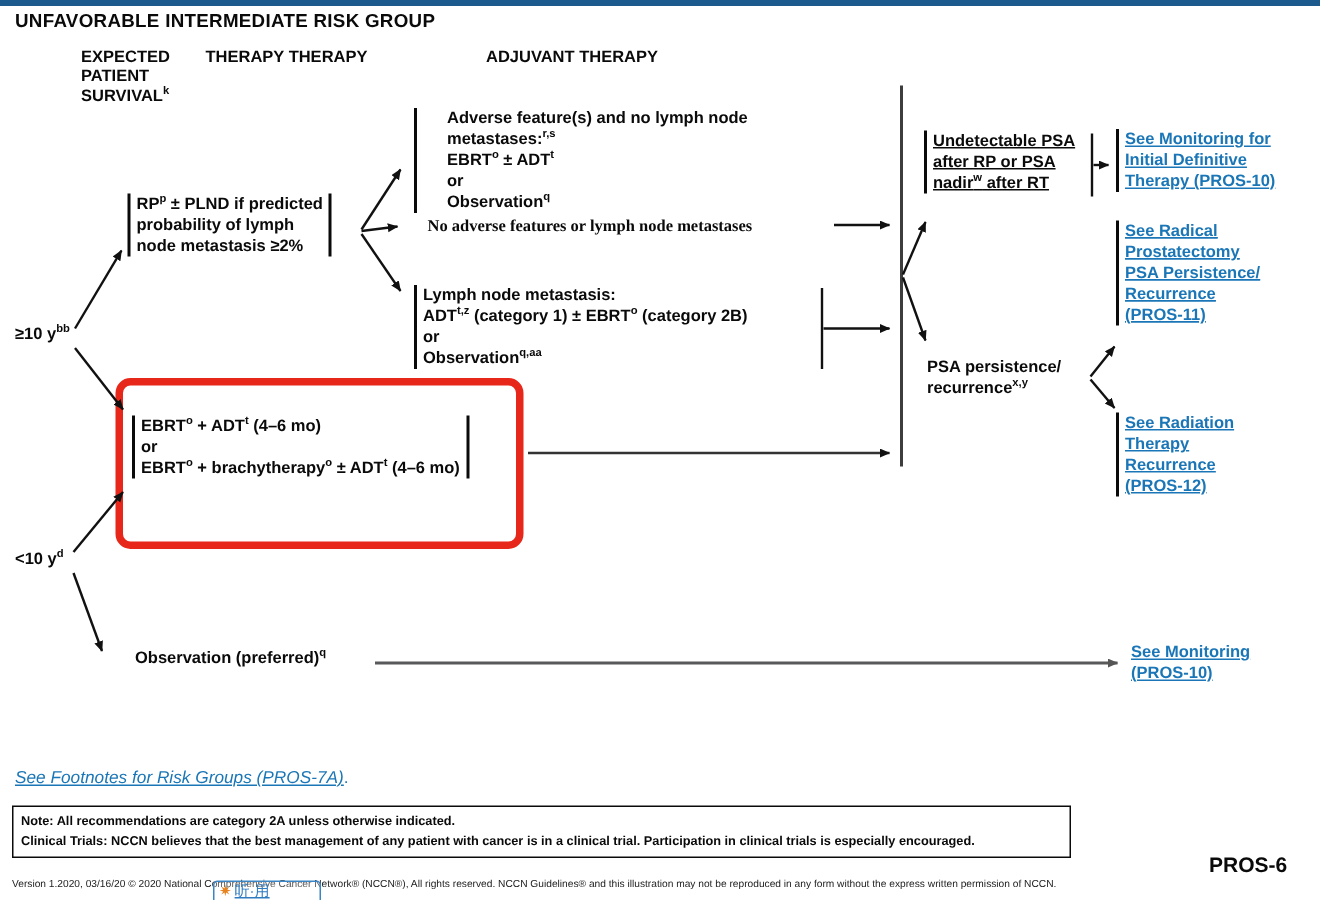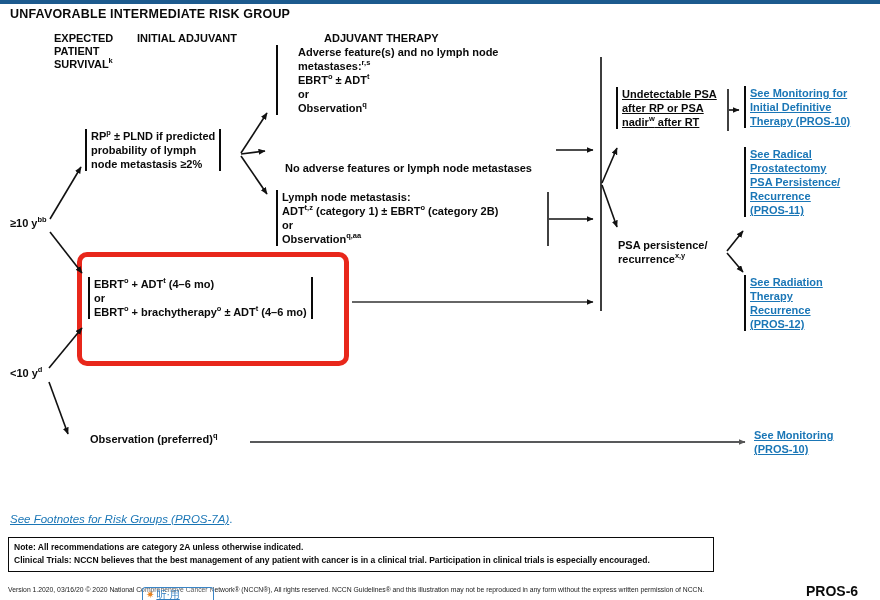--- a/index.html
+++ b/index.html
@@ -26,48 +26,48 @@
   }
   #connectors{position:absolute;left:0;top:0;z-index:2;pointer-events:none;}
   #footnote-link{position:absolute;left:10px;top:513px;font-size:11.5px;color:#1a76b6;z-index:3;cursor:pointer;}
   #footnote-link .u{text-decoration:underline;font-style:italic;}
   #notebox{
     position:absolute;left:8px;top:537px;width:694px;height:27px;
     border:1.5px solid #0a0a0a;padding:3px 5px;z-index:3;
     font-size:8.5px;font-weight:bold;line-height:13px;white-space:nowrap;
   }
   #footer-line{position:absolute;left:8px;top:586px;font-size:6.8px;color:#222;white-space:nowrap;z-index:3;}
-  #page-number{position:absolute;left:806px;top:568px;font-size:14px;font-weight:bold;z-index:3;margin-top:15px;}
+  #page-number{position:absolute;left:806px;top:568px;font-size:14px;font-weight:bold;z-index:3;}
   #watermark{
     position:absolute;left:142px;top:587px;width:64px;height:16px;z-index:4;
     border:1px solid #3a85c6;border-radius:3px;display:flex;align-items:flex-start;gap:2px;
     padding:1px 3px;font-size:10px;line-height:12px;background:rgba(255,255,255,.25);
   }
   #watermark .wm-icon{color:#e8821e;}
   #watermark .wm-text{color:#2f7cc0;text-decoration:underline;}
 </style>
 </head>
 <body>
 
 <div id="page">
 
   <div id="topbar"></div>
 
   <div id="title">UNFAVORABLE INTERMEDIATE RISK GROUP</div>
 
   <div class="hdr" style="left:10px;top:32px;">EXPECTED<br>PATIENT<br>SURVIVAL<sup>k</sup></div>
-  <div class="hdr" style="left:93px;top:32px;">INITIAL ADJUVANT</div>
+  <div class="hdr" style="left:93px;top:32px;">THERAPY THERAPY</div>
   <div class="hdr" style="left:280px;top:32px;">ADJUVANT THERAPY</div>
 
   <div class="node" style="left:10px;top:216px;">≥10 y<sup>bb</sup></div>
   <div class="node" style="left:10px;top:366px;">&lt;10 y<sup>d</sup></div>
 
-  <div class="node bl" style="left:276px;top:45px;padding-left:20px;">Adverse feature(s) and no lymph node<br>metastases:<sup>r,s</sup><br>EBRT<sup>o</sup> ± ADT<sup>t</sup><br>or<br>Observation<sup>q</sup></div>
+  <div class="node bl" style="left:276px;top:72px;padding-left:20px;">Adverse feature(s) and no lymph node<br>metastases:<sup>r,s</sup><br>EBRT<sup>o</sup> ± ADT<sup>t</sup><br>or<br>Observation<sup>q</sup></div>
   <div class="node bl br" style="left:85px;top:129px;">RP<sup>p</sup> ± PLND if predicted<br>probability of lymph<br>node metastasis ≥2%</div>
-  <div class="node" style="left:285px;top:161px;">No adverse features or lymph node metastases</div>
+  <div class="node" style="left:285px;top:144px;font-family:Liberation Serif, serif;">No adverse features or lymph node metastases</div>
   <div class="node bl" style="left:276px;top:190px;">Lymph node metastasis:<br>ADT<sup>t,z</sup> (category 1) ± EBRT<sup>o</sup> (category 2B)<br>or<br>Observation<sup>q,aa</sup></div>
 
   <div id="redbox"></div>
   <div class="node bl br" style="left:88px;top:277px;">EBRT<sup>o</sup> + ADT<sup>t</sup> (4–6 mo)<br>or<br>EBRT<sup>o</sup> + brachytherapy<sup>o</sup> ± ADT<sup>t</sup> (4–6 mo)</div>
 
   <div class="node bl" style="left:616px;top:87px;text-decoration:underline;">Undetectable PSA<br>after RP or PSA<br>nadir<sup>w</sup> after RT</div>
   <div class="node" style="left:618px;top:238px;">PSA persistence/<br>recurrence<sup>x,y</sup></div>
   <div class="node" style="left:90px;top:432px;">Observation (preferred)<sup>q</sup></div>
 
   <div class="link bl" style="left:744px;top:86px;"><span class="u">See Monitoring for<br>Initial Definitive<br>Therapy (PROS-10)</span></div>

